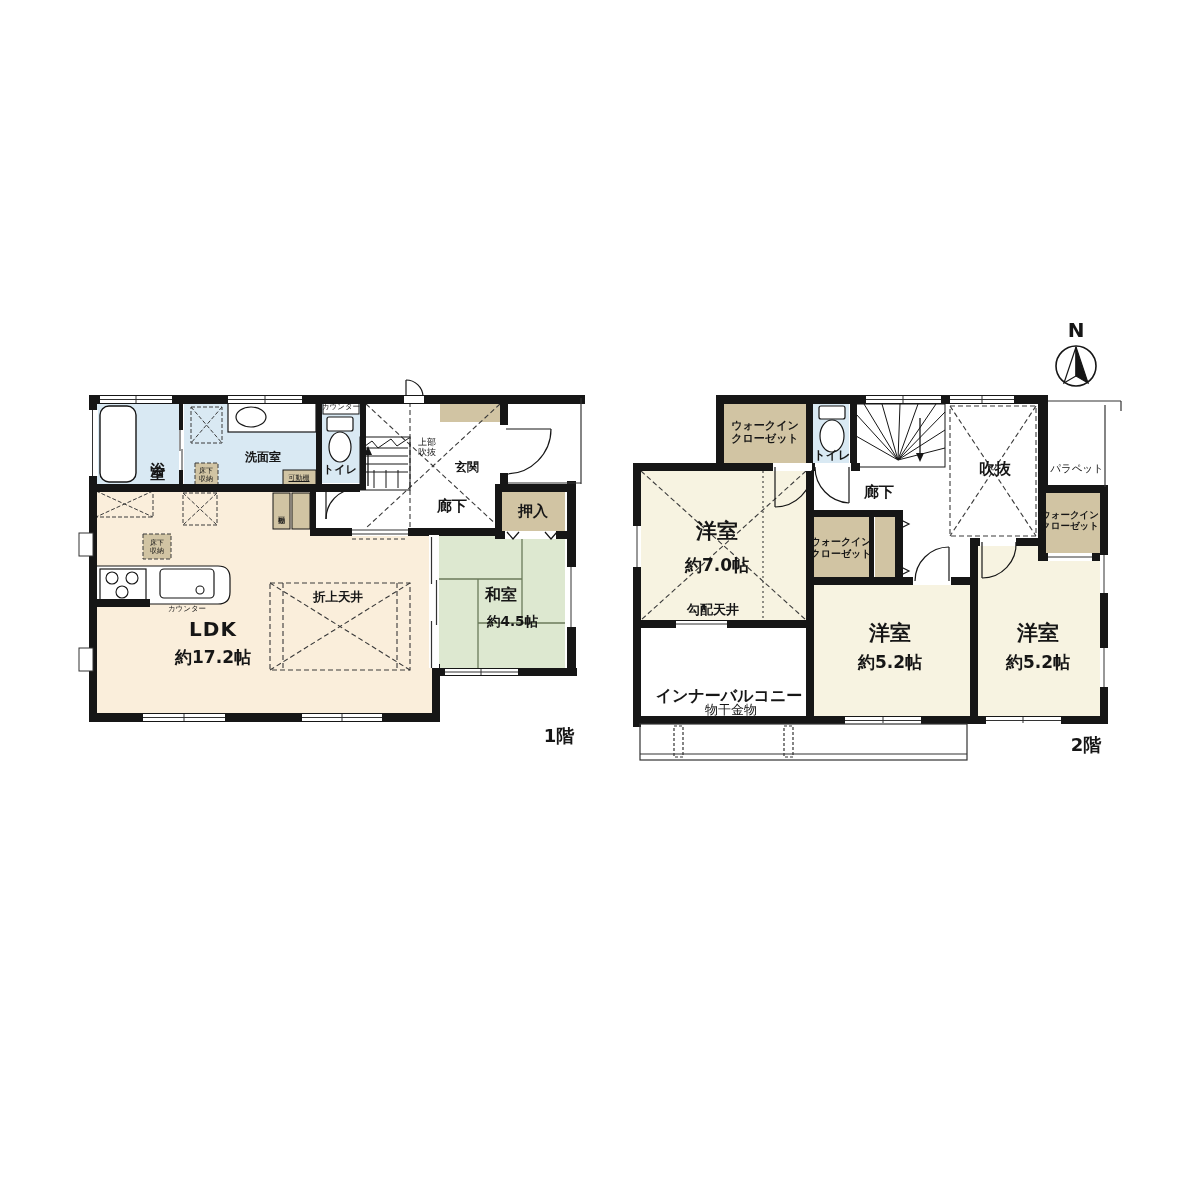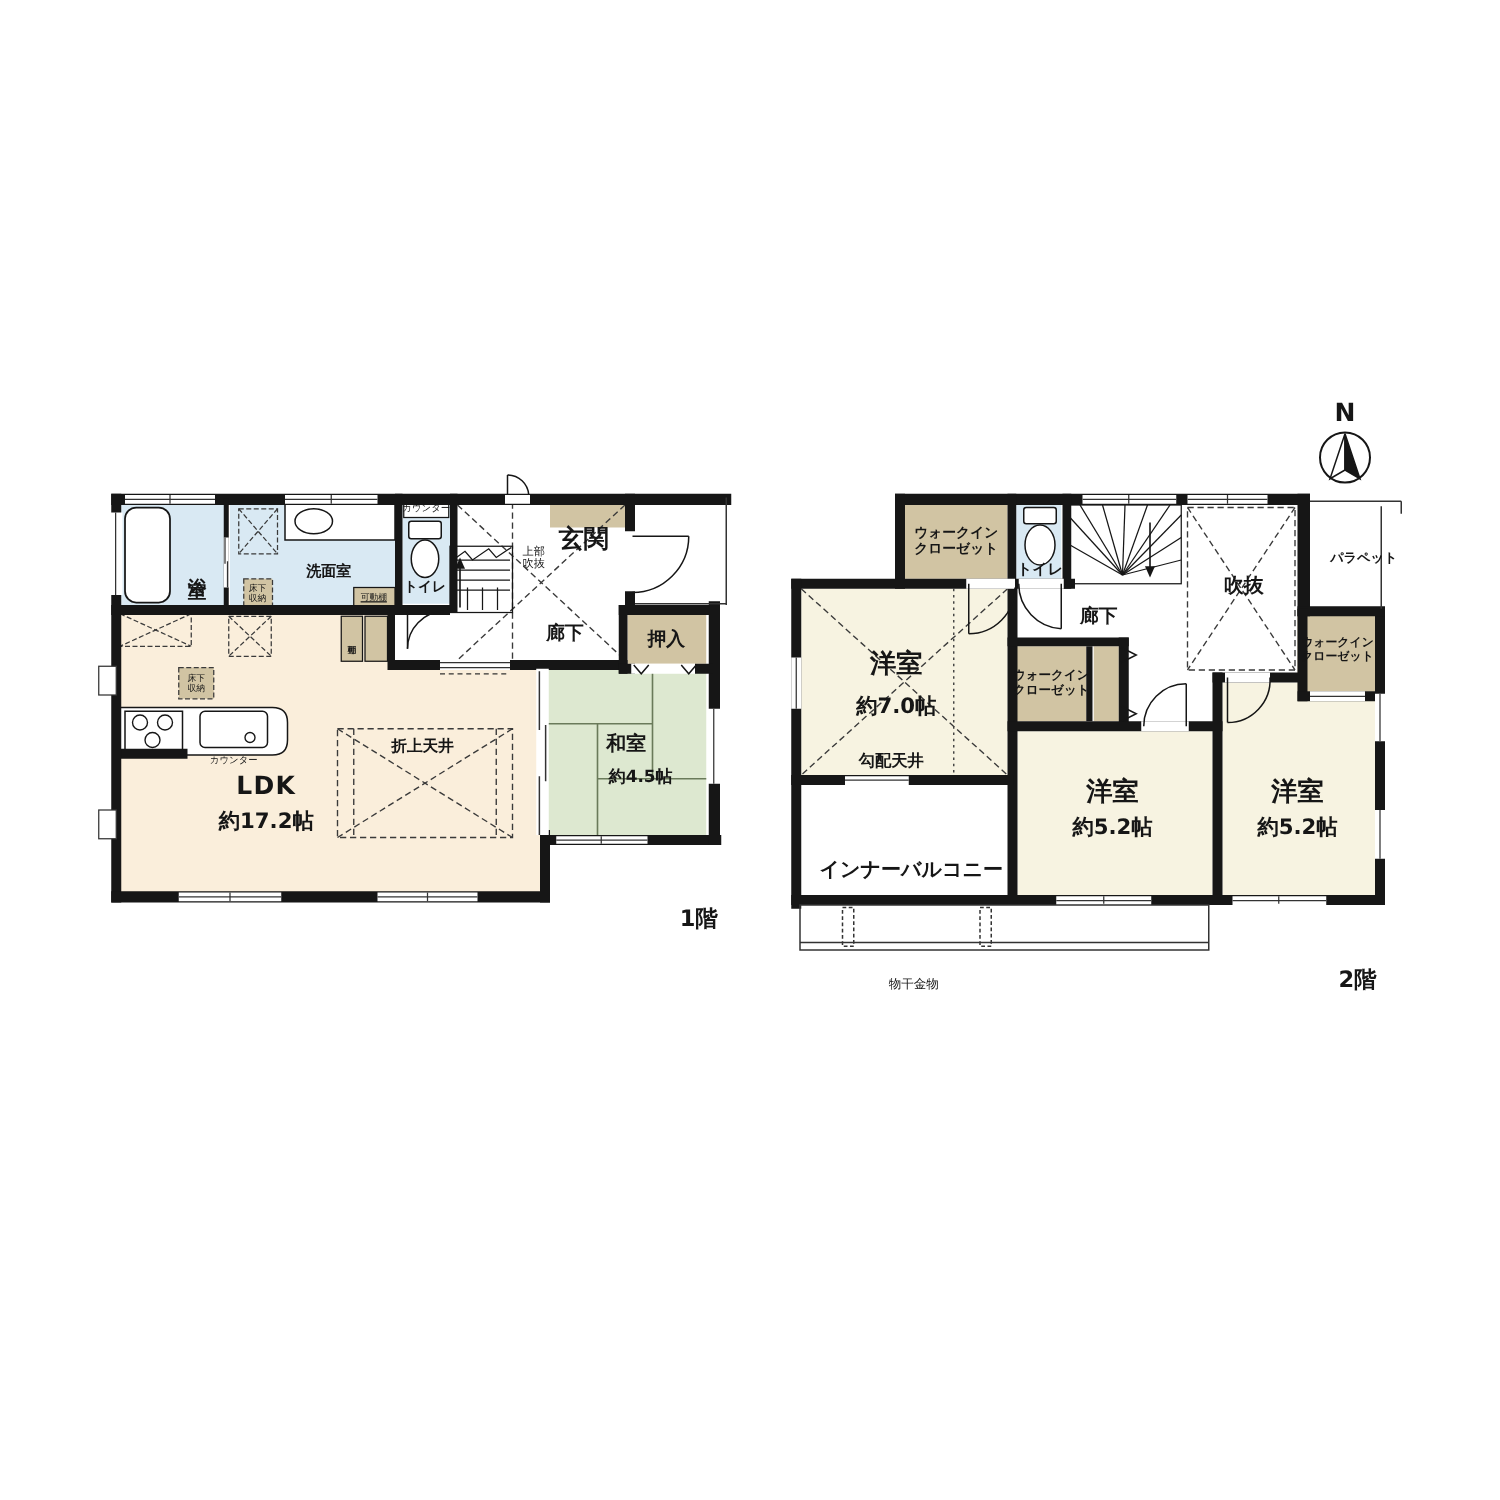--- a/index.html
+++ b/index.html
@@ -315,21 +315,21 @@
 <div class="lbl" style="left:299px;top:478px;font-size:7px;font-weight:500;text-decoration:underline;">可動棚</div>
 <div class="lbl vert" style="left:281px;top:511px;font-size:7px;font-weight:500;letter-spacing:0;">可動棚</div>
 <div class="lbl" style="left:206px;top:475px;font-size:7px;font-weight:500;">
   <span class="l2row">床下</span>
   <span class="l2row">収納</span>
 </div>
 <div class="lbl" style="left:157px;top:547px;font-size:7px;font-weight:500;">
   <span class="l2row">床下</span>
   <span class="l2row">収納</span>
 </div>
-<div class="lbl" style="left:467px;top:431px;font-size:20px;text-align:center;">玄関</div>
+<div class="lbl" style="left:467px;top:468px;font-size:12px;text-align:center;">玄関</div>
 <div class="lbl" style="left:427px;top:447px;font-size:9px;font-weight:500;text-align:right;">
   <span class="l2row">上部</span>
   <span class="l2row">吹抜</span>
 </div>
 <div class="lbl" style="left:452px;top:507px;font-size:15px;">廊下</div>
 <div class="lbl" style="left:533px;top:512px;font-size:15px;">押入</div>
 <div class="lbl" style="left:501px;top:595px;font-size:16px;">和室</div>
 <div class="lbl" style="left:501px;top:622px;font-size:13.5px;padding-left:23px;">約4.5帖</div>
 <div class="lbl" style="left:213px;top:629px;font-size:20px;letter-spacing:1px;">LDK</div>
 <div class="lbl" style="left:213px;top:658px;font-size:17px;">約17.2帖</div>
@@ -337,35 +337,35 @@
 <div class="lbl" style="left:187px;top:609px;font-size:7.5px;font-weight:500;">カウンター</div>
 <div class="lbl" style="left:559px;top:708px;font-size:18px;margin-top:28px;">1階</div>
 
 <div class="lbl" style="left:765px;top:433px;font-size:11px;">
   <span class="l2row">ウォークイン</span>
   <span class="l2row">クローゼット</span>
 </div>
 <div class="lbl" style="left:832px;top:456px;font-size:12px;">トイレ</div>
 <div class="lbl" style="left:879px;top:493px;font-size:15px;">廊下</div>
 <div class="lbl" style="left:995px;top:469px;font-size:16px;">吹抜</div>
-<div class="lbl" style="left:1077px;top:447px;font-size:10.5px;font-weight:700;margin-left:14px;">パラペット</div>
+<div class="lbl" style="left:1077px;top:468px;font-size:10.5px;font-weight:400;">パラペット</div>
 <div class="lbl" style="left:1070px;top:521px;font-size:9.5px;">
   <span class="l2row">ウォークイン</span>
   <span class="l2row">クローゼット</span>
 </div>
 <div class="lbl" style="left:841px;top:547px;font-size:10px;">
   <span class="l2row">ウォークイン</span>
   <span class="l2row">クローゼット</span>
 </div>
 <div class="lbl" style="left:717px;top:531px;font-size:21px;">洋室</div>
 <div class="lbl" style="left:717px;top:566px;font-size:17px;">約7.0帖</div>
 <div class="lbl" style="left:713px;top:610px;font-size:13px;">勾配天井</div>
 <div class="lbl" style="left:890px;top:633px;font-size:21px;">洋室</div>
 <div class="lbl" style="left:890px;top:663px;font-size:17px;">約5.2帖</div>
 <div class="lbl" style="left:1038px;top:633px;font-size:21px;">洋室</div>
 <div class="lbl" style="left:1038px;top:663px;font-size:17px;">約5.2帖</div>
 <div class="lbl" style="left:729px;top:696px;font-size:16px;">インナーバルコニー</div>
-<div class="lbl" style="left:731px;top:788px;font-size:10px;font-weight:500;">物干金物</div>
-<div class="lbl" style="left:1086px;top:745px;font-size:18px;margin-top:40px;">2階</div>
+<div class="lbl" style="left:731px;top:710px;font-size:13px;font-weight:500;">物干金物</div>
+<div class="lbl" style="left:1086px;top:745px;font-size:18px;">2階</div>
 
 <div class="lbl" style="left:1076px;top:330px;font-size:20px;font-weight:600;">N</div>
 
 </div>
 
 </body></html>

